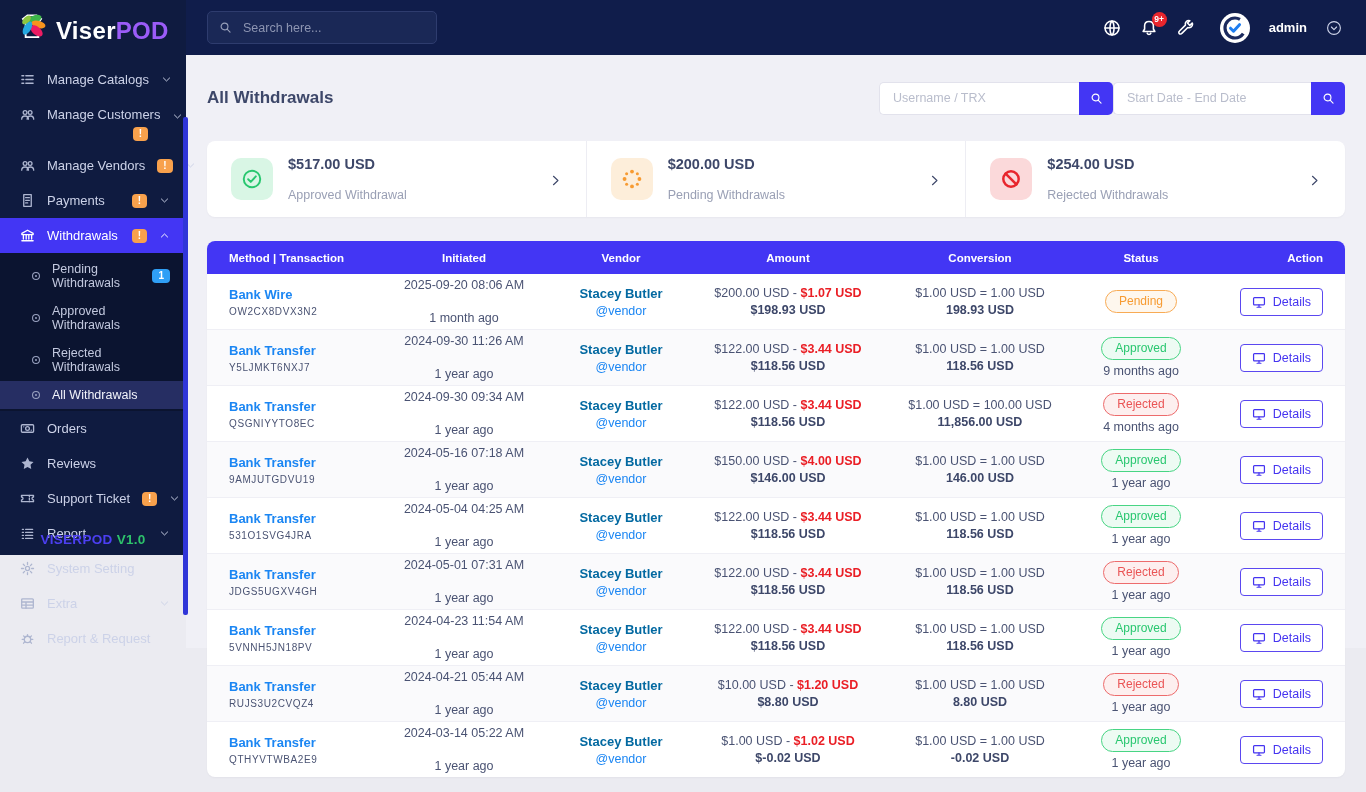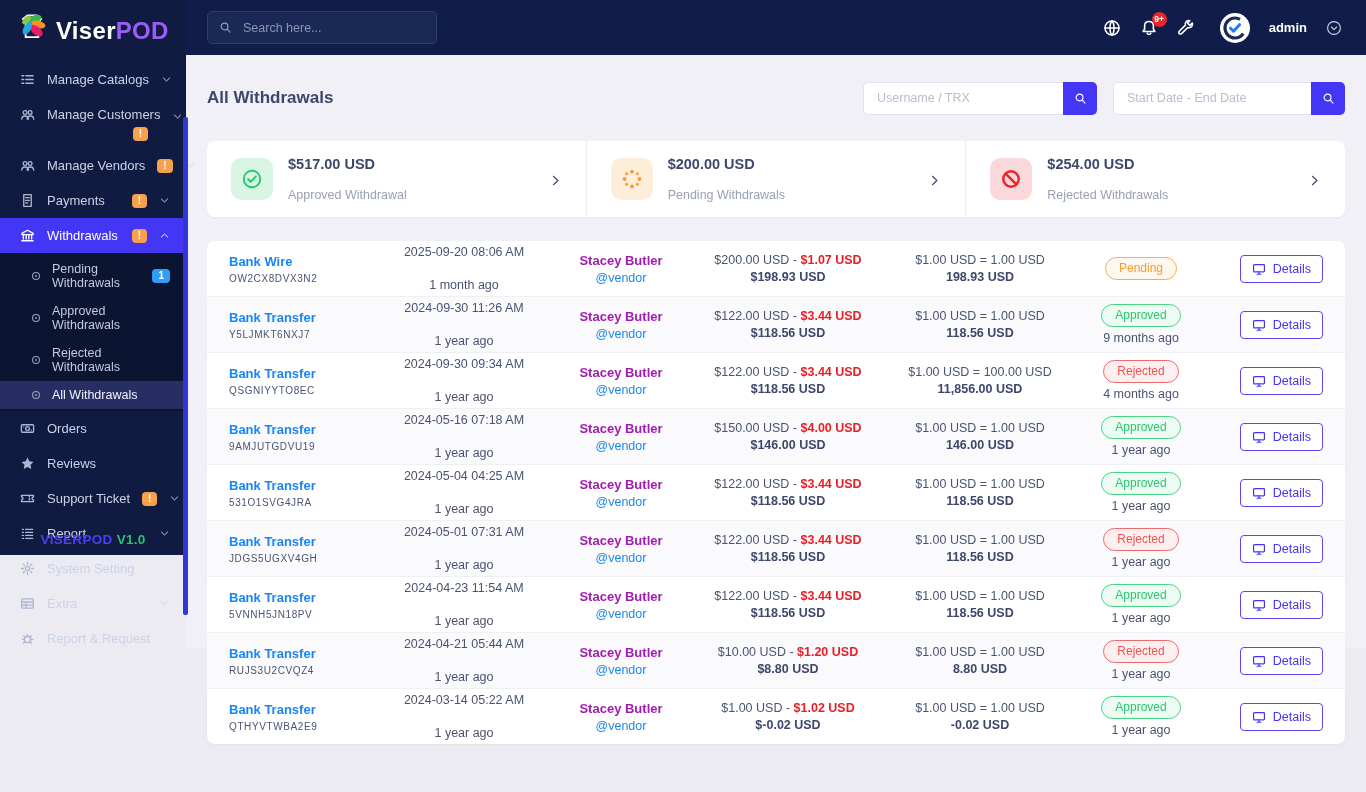--- a/index.html
+++ b/index.html
@@ -45,21 +45,21 @@
     border-radius:8px;min-width:15px;height:15px;display:flex;align-items:center;justify-content:center;padding:0 2px;box-sizing:border-box;}
   .avatar{width:30px;height:30px;border-radius:50%;background:#fff;display:flex;align-items:center;justify-content:center;
     margin-left:6px;cursor:pointer;flex:none;}
   .avatar svg{width:24px;height:24px;}
   .username{font-size:13px;font-weight:bold;cursor:pointer;}
   .chev-circle{width:16px;height:16px;color:#cfd5ea;cursor:pointer;}
   
   .content{padding:0 21px;flex:1;}
   .page-head{display:flex;align-items:center;margin-top:26px;height:34px;}
   .page-title{font-size:17px;color:#3d4769;font-weight:bold;margin:0;}
-  .filters{margin-left:auto;display:flex;gap:16px;align-items:center;}
+  .filters{margin-left:auto;display:flex;align-items:center;}
   .filter-group{display:flex;}
   .filter-input{width:198px;height:33px;border:1px solid #e2e2ec;border-right:none;border-radius:5px 0 0 5px;
     padding:0 13px;font-size:12.5px;color:#555d78;background:#fff;outline:none;box-sizing:border-box;
     font-family:"Liberation Sans",sans-serif;}
   .filter-input.w1{width:200px;}
   .filter-input::placeholder{color:#b9bdcc;}
   .filter-btn{width:34px;height:33px;background:#4336f4;border:none;border-radius:0 5px 5px 0;color:#fff;
     display:flex;align-items:center;justify-content:center;cursor:pointer;}
   .filter-btn .i{width:13px;height:13px;}
   
@@ -83,21 +83,21 @@
   .th.c1h{text-align:left;padding-left:22px;}
   .th.c7h{text-align:right;padding-right:22px;}
   .t-row{height:55px;border-top:1px solid #efeff5;font-size:12.5px;}
   .t-row:first-child{border-top:none;}
   .t-row:nth-child(even){background:#fafafc;}
   .c1{padding-left:22px;}
   .method{color:#1b86f3;font-weight:bold;font-size:13px;text-decoration:none;cursor:pointer;display:inline-block;}
   .trx{font-size:10px;color:#4a5373;letter-spacing:.6px;margin-top:4px;}
   .center{text-align:center;color:#4a5373;}
   .sub-line{margin-top:19px;}
-  .vendor-name{font-weight:bold;color:#a21caf;font-size:13px;}
+  .vendor-name{font-weight:bold;color:#0369a1;font-size:13px;}
   .vendor-handle{color:#1b86f3;margin-top:3px;cursor:pointer;display:block;}
   .amt-fee{color:#ea1e25;font-weight:bold;}
   .bold-line{font-weight:bold;color:#3d4769;margin-top:3px;}
   .status-badge{display:inline-block;padding:2px 13px;border-radius:12px;font-size:12px;border:1px solid;line-height:1.45;}
   .tone-warning{color:#f79b32;border-color:#f8ab55;background:#fef7ee;}
   .tone-success{color:#28c76f;border-color:#48d584;background:#edfbf3;}
   .tone-danger{color:#ea5455;border-color:#ed6b6c;background:#fdefef;}
   .status-ago{margin-top:4px;color:#4a5373;}
   .c7{text-align:right;padding-right:22px;}
   .details-btn{display:inline-flex;align-items:center;gap:7px;border:1px solid #5b48f0;color:#4534f0;background:#fff;
@@ -459,20 +459,29 @@
          <div class="card-amount">$254.00 USD</div>
          <div class="card-label">Rejected Withdrawals</div>
        </span>
        <span class="card-chev"><svg viewBox="0 0 16 16" fill="none" stroke="currentColor" stroke-width="1.4" stroke-linecap="round" stroke-linejoin="round">
                 <path d="M5.5 2.8L11 8l-5.5 5.2"></path>
               </svg></span>
      </div>
         </div>
 
       <div class="table-card">
+        <div class="t-head" id="t-head">
+            <div class="th c1h">Method | Transaction</div>
+            <div class="th ">Initiated</div>
+            <div class="th ">Vendor</div>
+            <div class="th ">Amount</div>
+            <div class="th ">Conversion</div>
+            <div class="th ">Status</div>
+            <div class="th c7h">Action</div>
+          </div>
         <div id="t-body">
             <div class="t-row">
        <div class="c1">
          <a class="method">Bank Wire</a>
          <div class="trx">OW2CX8DVX3N2</div>
        </div>
        <div class="center">
          <div>2025-09-20 08:06 AM</div>
          <div class="sub-line">1 month ago</div>
        </div>

